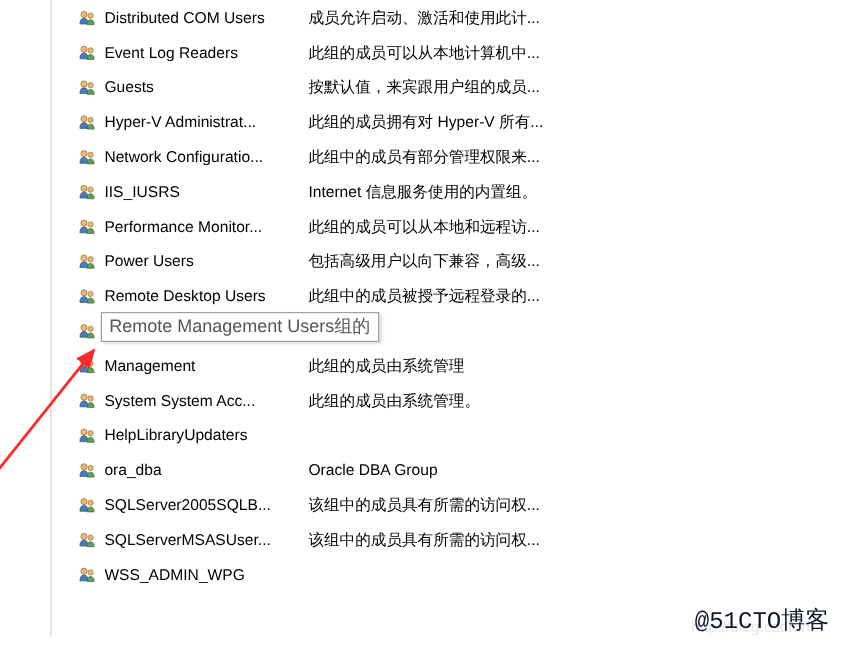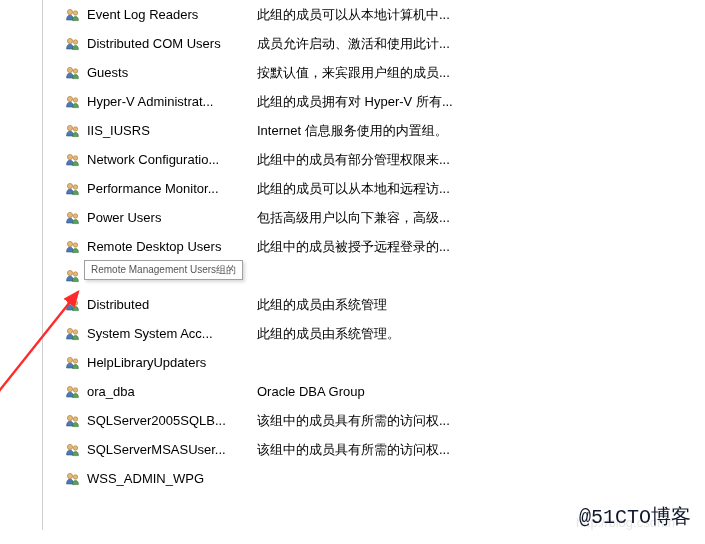--- a/index.html
+++ b/index.html
@@ -42,21 +42,21 @@
       text-overflow: ellipsis;
       color: #000;
     }
     .tooltip {
       position: absolute;
       left: 84px;
       top: 260px;
       background: #fff;
       border: 1px solid #a0a0a0;
       padding: 2px 6px;
-      font-size: 10px;
+      font-size: 15px;
       color: #555;
       z-index: 5;
       box-shadow: 2px 2px 3px rgba(0,0,0,0.15);
     }
     .arrow {
       position: absolute;
       left: -40px;
       top: 260px;
       width: 140px;
       height: 180px;
@@ -97,44 +97,44 @@
 <div class="list">
     <div class="row">
       <span class="icon-cell">
         <svg class="group-icon" viewBox="0 0 16 16">
           <circle cx="5" cy="5" r="2.6" fill="#e8b878" stroke="#a0752f" stroke-width="0.6"></circle>
           <path d="M1.6 13 Q1.6 8.2 5 8.2 Q8.4 8.2 8.4 13 Z" fill="#4a7ab8" stroke="#2d547f" stroke-width="0.6"></path>
           <circle cx="10.5" cy="6" r="2.2" fill="#e8b878" stroke="#a0752f" stroke-width="0.6"></circle>
           <path d="M7.6 13.6 Q7.6 9.5 10.5 9.5 Q13.4 9.5 13.4 13.6 Z" fill="#5aa05a" stroke="#3a6e3a" stroke-width="0.6"></path>
         </svg>
       </span>
+      <span class="name-cell">Distributed COM Users</span>
+      <span class="desc-cell">成员允许启动、激活和使用此计...</span>
+    </div>
+    <div class="row">
+      <span class="icon-cell">
+        <svg class="group-icon" viewBox="0 0 16 16">
+          <circle cx="5" cy="5" r="2.6" fill="#e8b878" stroke="#a0752f" stroke-width="0.6"></circle>
+          <path d="M1.6 13 Q1.6 8.2 5 8.2 Q8.4 8.2 8.4 13 Z" fill="#4a7ab8" stroke="#2d547f" stroke-width="0.6"></path>
+          <circle cx="10.5" cy="6" r="2.2" fill="#e8b878" stroke="#a0752f" stroke-width="0.6"></circle>
+          <path d="M7.6 13.6 Q7.6 9.5 10.5 9.5 Q13.4 9.5 13.4 13.6 Z" fill="#5aa05a" stroke="#3a6e3a" stroke-width="0.6"></path>
+        </svg>
+      </span>
       <span class="name-cell">Event Log Readers</span>
       <span class="desc-cell">此组的成员可以从本地计算机中...</span>
     </div>
     <div class="row">
       <span class="icon-cell">
         <svg class="group-icon" viewBox="0 0 16 16">
           <circle cx="5" cy="5" r="2.6" fill="#e8b878" stroke="#a0752f" stroke-width="0.6"></circle>
           <path d="M1.6 13 Q1.6 8.2 5 8.2 Q8.4 8.2 8.4 13 Z" fill="#4a7ab8" stroke="#2d547f" stroke-width="0.6"></path>
           <circle cx="10.5" cy="6" r="2.2" fill="#e8b878" stroke="#a0752f" stroke-width="0.6"></circle>
           <path d="M7.6 13.6 Q7.6 9.5 10.5 9.5 Q13.4 9.5 13.4 13.6 Z" fill="#5aa05a" stroke="#3a6e3a" stroke-width="0.6"></path>
         </svg>
       </span>
-      <span class="name-cell">Distributed COM Users</span>
-      <span class="desc-cell">成员允许启动、激活和使用此计...</span>
-    </div>
-    <div class="row">
-      <span class="icon-cell">
-        <svg class="group-icon" viewBox="0 0 16 16">
-          <circle cx="5" cy="5" r="2.6" fill="#e8b878" stroke="#a0752f" stroke-width="0.6"></circle>
-          <path d="M1.6 13 Q1.6 8.2 5 8.2 Q8.4 8.2 8.4 13 Z" fill="#4a7ab8" stroke="#2d547f" stroke-width="0.6"></path>
-          <circle cx="10.5" cy="6" r="2.2" fill="#e8b878" stroke="#a0752f" stroke-width="0.6"></circle>
-          <path d="M7.6 13.6 Q7.6 9.5 10.5 9.5 Q13.4 9.5 13.4 13.6 Z" fill="#5aa05a" stroke="#3a6e3a" stroke-width="0.6"></path>
-        </svg>
-      </span>
       <span class="name-cell">Guests</span>
       <span class="desc-cell">按默认值，来宾跟用户组的成员...</span>
     </div>
     <div class="row">
       <span class="icon-cell">
         <svg class="group-icon" viewBox="0 0 16 16">
           <circle cx="5" cy="5" r="2.6" fill="#e8b878" stroke="#a0752f" stroke-width="0.6"></circle>
           <path d="M1.6 13 Q1.6 8.2 5 8.2 Q8.4 8.2 8.4 13 Z" fill="#4a7ab8" stroke="#2d547f" stroke-width="0.6"></path>
           <circle cx="10.5" cy="6" r="2.2" fill="#e8b878" stroke="#a0752f" stroke-width="0.6"></circle>
           <path d="M7.6 13.6 Q7.6 9.5 10.5 9.5 Q13.4 9.5 13.4 13.6 Z" fill="#5aa05a" stroke="#3a6e3a" stroke-width="0.6"></path>
@@ -145,44 +145,44 @@
     </div>
     <div class="row">
       <span class="icon-cell">
         <svg class="group-icon" viewBox="0 0 16 16">
           <circle cx="5" cy="5" r="2.6" fill="#e8b878" stroke="#a0752f" stroke-width="0.6"></circle>
           <path d="M1.6 13 Q1.6 8.2 5 8.2 Q8.4 8.2 8.4 13 Z" fill="#4a7ab8" stroke="#2d547f" stroke-width="0.6"></path>
           <circle cx="10.5" cy="6" r="2.2" fill="#e8b878" stroke="#a0752f" stroke-width="0.6"></circle>
           <path d="M7.6 13.6 Q7.6 9.5 10.5 9.5 Q13.4 9.5 13.4 13.6 Z" fill="#5aa05a" stroke="#3a6e3a" stroke-width="0.6"></path>
         </svg>
       </span>
+      <span class="name-cell">Network Configuratio...</span>
+      <span class="desc-cell">此组中的成员有部分管理权限来...</span>
+    </div>
+    <div class="row">
+      <span class="icon-cell">
+        <svg class="group-icon" viewBox="0 0 16 16">
+          <circle cx="5" cy="5" r="2.6" fill="#e8b878" stroke="#a0752f" stroke-width="0.6"></circle>
+          <path d="M1.6 13 Q1.6 8.2 5 8.2 Q8.4 8.2 8.4 13 Z" fill="#4a7ab8" stroke="#2d547f" stroke-width="0.6"></path>
+          <circle cx="10.5" cy="6" r="2.2" fill="#e8b878" stroke="#a0752f" stroke-width="0.6"></circle>
+          <path d="M7.6 13.6 Q7.6 9.5 10.5 9.5 Q13.4 9.5 13.4 13.6 Z" fill="#5aa05a" stroke="#3a6e3a" stroke-width="0.6"></path>
+        </svg>
+      </span>
       <span class="name-cell">IIS_IUSRS</span>
       <span class="desc-cell">Internet 信息服务使用的内置组。</span>
     </div>
     <div class="row">
       <span class="icon-cell">
         <svg class="group-icon" viewBox="0 0 16 16">
           <circle cx="5" cy="5" r="2.6" fill="#e8b878" stroke="#a0752f" stroke-width="0.6"></circle>
           <path d="M1.6 13 Q1.6 8.2 5 8.2 Q8.4 8.2 8.4 13 Z" fill="#4a7ab8" stroke="#2d547f" stroke-width="0.6"></path>
           <circle cx="10.5" cy="6" r="2.2" fill="#e8b878" stroke="#a0752f" stroke-width="0.6"></circle>
           <path d="M7.6 13.6 Q7.6 9.5 10.5 9.5 Q13.4 9.5 13.4 13.6 Z" fill="#5aa05a" stroke="#3a6e3a" stroke-width="0.6"></path>
         </svg>
       </span>
-      <span class="name-cell">Network Configuratio...</span>
-      <span class="desc-cell">此组中的成员有部分管理权限来...</span>
-    </div>
-    <div class="row">
-      <span class="icon-cell">
-        <svg class="group-icon" viewBox="0 0 16 16">
-          <circle cx="5" cy="5" r="2.6" fill="#e8b878" stroke="#a0752f" stroke-width="0.6"></circle>
-          <path d="M1.6 13 Q1.6 8.2 5 8.2 Q8.4 8.2 8.4 13 Z" fill="#4a7ab8" stroke="#2d547f" stroke-width="0.6"></path>
-          <circle cx="10.5" cy="6" r="2.2" fill="#e8b878" stroke="#a0752f" stroke-width="0.6"></circle>
-          <path d="M7.6 13.6 Q7.6 9.5 10.5 9.5 Q13.4 9.5 13.4 13.6 Z" fill="#5aa05a" stroke="#3a6e3a" stroke-width="0.6"></path>
-        </svg>
-      </span>
       <span class="name-cell">Performance Monitor...</span>
       <span class="desc-cell">此组的成员可以从本地和远程访...</span>
     </div>
     <div class="row">
       <span class="icon-cell">
         <svg class="group-icon" viewBox="0 0 16 16">
           <circle cx="5" cy="5" r="2.6" fill="#e8b878" stroke="#a0752f" stroke-width="0.6"></circle>
           <path d="M1.6 13 Q1.6 8.2 5 8.2 Q8.4 8.2 8.4 13 Z" fill="#4a7ab8" stroke="#2d547f" stroke-width="0.6"></path>
           <circle cx="10.5" cy="6" r="2.2" fill="#e8b878" stroke="#a0752f" stroke-width="0.6"></circle>
           <path d="M7.6 13.6 Q7.6 9.5 10.5 9.5 Q13.4 9.5 13.4 13.6 Z" fill="#5aa05a" stroke="#3a6e3a" stroke-width="0.6"></path>
@@ -215,21 +215,21 @@
     </div>
     <div class="row">
       <span class="icon-cell">
         <svg class="group-icon" viewBox="0 0 16 16">
           <circle cx="5" cy="5" r="2.6" fill="#e8b878" stroke="#a0752f" stroke-width="0.6"></circle>
           <path d="M1.6 13 Q1.6 8.2 5 8.2 Q8.4 8.2 8.4 13 Z" fill="#4a7ab8" stroke="#2d547f" stroke-width="0.6"></path>
           <circle cx="10.5" cy="6" r="2.2" fill="#e8b878" stroke="#a0752f" stroke-width="0.6"></circle>
           <path d="M7.6 13.6 Q7.6 9.5 10.5 9.5 Q13.4 9.5 13.4 13.6 Z" fill="#5aa05a" stroke="#3a6e3a" stroke-width="0.6"></path>
         </svg>
       </span>
-      <span class="name-cell">Distributed</span>
+      <span class="name-cell">Management</span>
       <span class="desc-cell">此组的成员由系统管理</span>
     </div>
     <div class="row">
       <span class="icon-cell">
         <svg class="group-icon" viewBox="0 0 16 16">
           <circle cx="5" cy="5" r="2.6" fill="#e8b878" stroke="#a0752f" stroke-width="0.6"></circle>
           <path d="M1.6 13 Q1.6 8.2 5 8.2 Q8.4 8.2 8.4 13 Z" fill="#4a7ab8" stroke="#2d547f" stroke-width="0.6"></path>
           <circle cx="10.5" cy="6" r="2.2" fill="#e8b878" stroke="#a0752f" stroke-width="0.6"></circle>
           <path d="M7.6 13.6 Q7.6 9.5 10.5 9.5 Q13.4 9.5 13.4 13.6 Z" fill="#5aa05a" stroke="#3a6e3a" stroke-width="0.6"></path>
         </svg>

